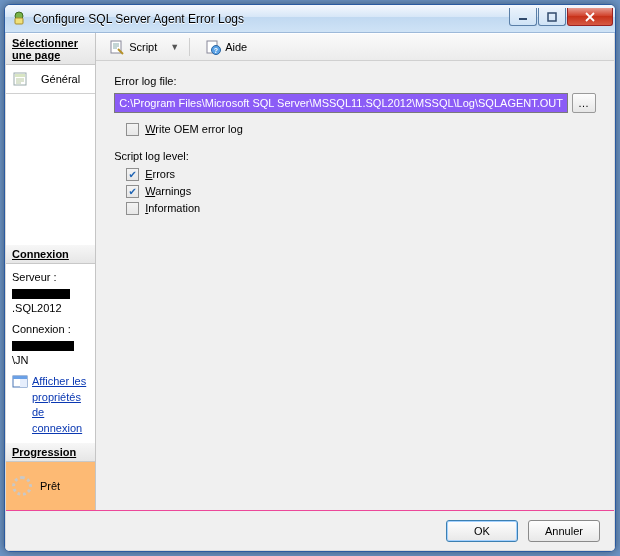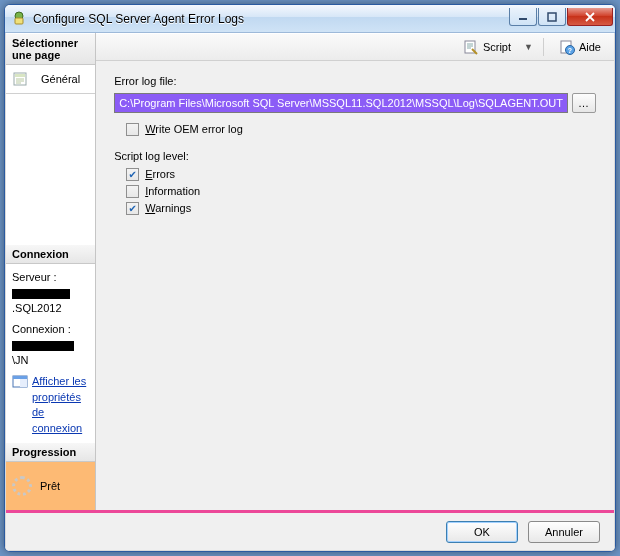--- a/index.html
+++ b/index.html
@@ -43,41 +43,41 @@
 
   
   .leftpane {
     width:158px; background:#f0f0f0; border-right:1px solid #c5c5c5;
     display:flex; flex-direction:column;
     font-size:11px;
   }
   .panelhdr {
     background:linear-gradient(#f7f7f7,#e6e6e6);
     border-top:1px solid #fff; border-bottom:1px solid #c8c8c8;
-    padding:3px 6px; font-weight:bold; font-size:11px;
+    padding:3px 6px; font-weight:bold; font-size:11px;text-decoration:underline;
   }
   .navbody { background:#fff; border-bottom:1px solid #d0d0d0; flex:0 0 auto; padding:4px; }
   .navitem { display:flex; align-items:center; gap:13px; padding:2px 2px;text-align:right;}
   .navitem .nicon { width:16px; height:16px;}
   .navfill { flex:1; background:#fff; }
   .connbody { background:#fff; padding:6px 6px; font-size:11px; line-height:1.4; }
   .redact { display:inline-block; background:#000; height:10px; vertical-align:middle;}
   .linkrow { display:flex; gap:4px; margin-top:6px; align-items:flex-start;}
   .linkrow a { color:#0a38b2; text-decoration:underline; }
   .progbody { background:#fdba74; padding:6px; display:flex; align-items:center; gap:8px; height:48px;}
   .spinner {
     width:20px; height:20px; border:3px dotted #c8c8c8; border-radius:50%;
   }
 
   
   .rightpane { flex:1; background:#f0f0f0; display:flex; flex-direction:column;}
   .toolbar {
     height:28px; display:flex; align-items:center; padding:0 6px; gap:4px;
     background:linear-gradient(#fafafa,#ececec);
-    border-bottom:1px solid #d0d0d0; border-top:1px solid #fff;justify-content:flex-end;
+    border-bottom:1px solid #d0d0d0; border-top:1px solid #fff;
   }
   .toolbtn {
     display:flex; align-items:center; gap:4px; padding:2px 6px;
     border:1px solid transparent; border-radius:3px; background:transparent;
     font-size:11px;
   }
   .tool-caret { font-size:9px; color:#555; padding:0 2px;}
   .toolsep { width:1px; height:18px; background:#cfcfcf; margin:0 4px;}
   .ticon { width:16px; height:16px;}
 
@@ -105,21 +105,21 @@
     display:flex; align-items:center; justify-content:center;
   }
   .chk.checked .box::after {
     content:"✔"; font-size:10px; color:#1e63b3; line-height:1;
   }
   .sect { margin-top:14px; margin-bottom:6px;}
   .u { text-decoration:underline; }
 
   
   .bottombar {
-    height:40px; border-top:3px solid #ec4899; background:#f0f0f0;
+    height:40px; border-top:1px solid #ec4899; background:#f0f0f0;
     display:flex; align-items:center; justify-content:flex-end;
     padding:0 14px; gap:10px;
   }
   .btn {
     min-width:72px; height:22px; border:1px solid #8a8a8a; border-radius:3px;
     background:linear-gradient(#fefefe,#e8e8e8);
     display:flex; align-items:center; justify-content:center;
     font-size:11px; padding:0 10px;
   }
   .btn.default { border-color:#3c7fb1; box-shadow:0 0 0 1px #a3d1ff inset; }
@@ -245,27 +245,27 @@
             <span class="box"></span>
             <span><span class="u">W</span><span>rite OEM error log</span></span>
           </div>
 
           <div class="sect">Script log level:</div>
 
           <div class="chk checked">
             <span class="box"></span>
             <span><span class="u">E</span><span>rrors</span></span>
           </div>
+          <div class="chk checked">
+            <span class="box"></span>
+            <span><span class="u">W</span><span>arnings</span></span>
+          </div>
           <div class="chk">
             <span class="box"></span>
             <span><span class="u">I</span><span>nformation</span></span>
-          </div>
-          <div class="chk checked">
-            <span class="box"></span>
-            <span><span class="u">W</span><span>arnings</span></span>
           </div>
         </div>
       </div>
     </div>
 
     <div class="bottombar">
       <div class="btn default">OK</div>
       <div class="btn">Annuler</div>
     </div>
   </div>

